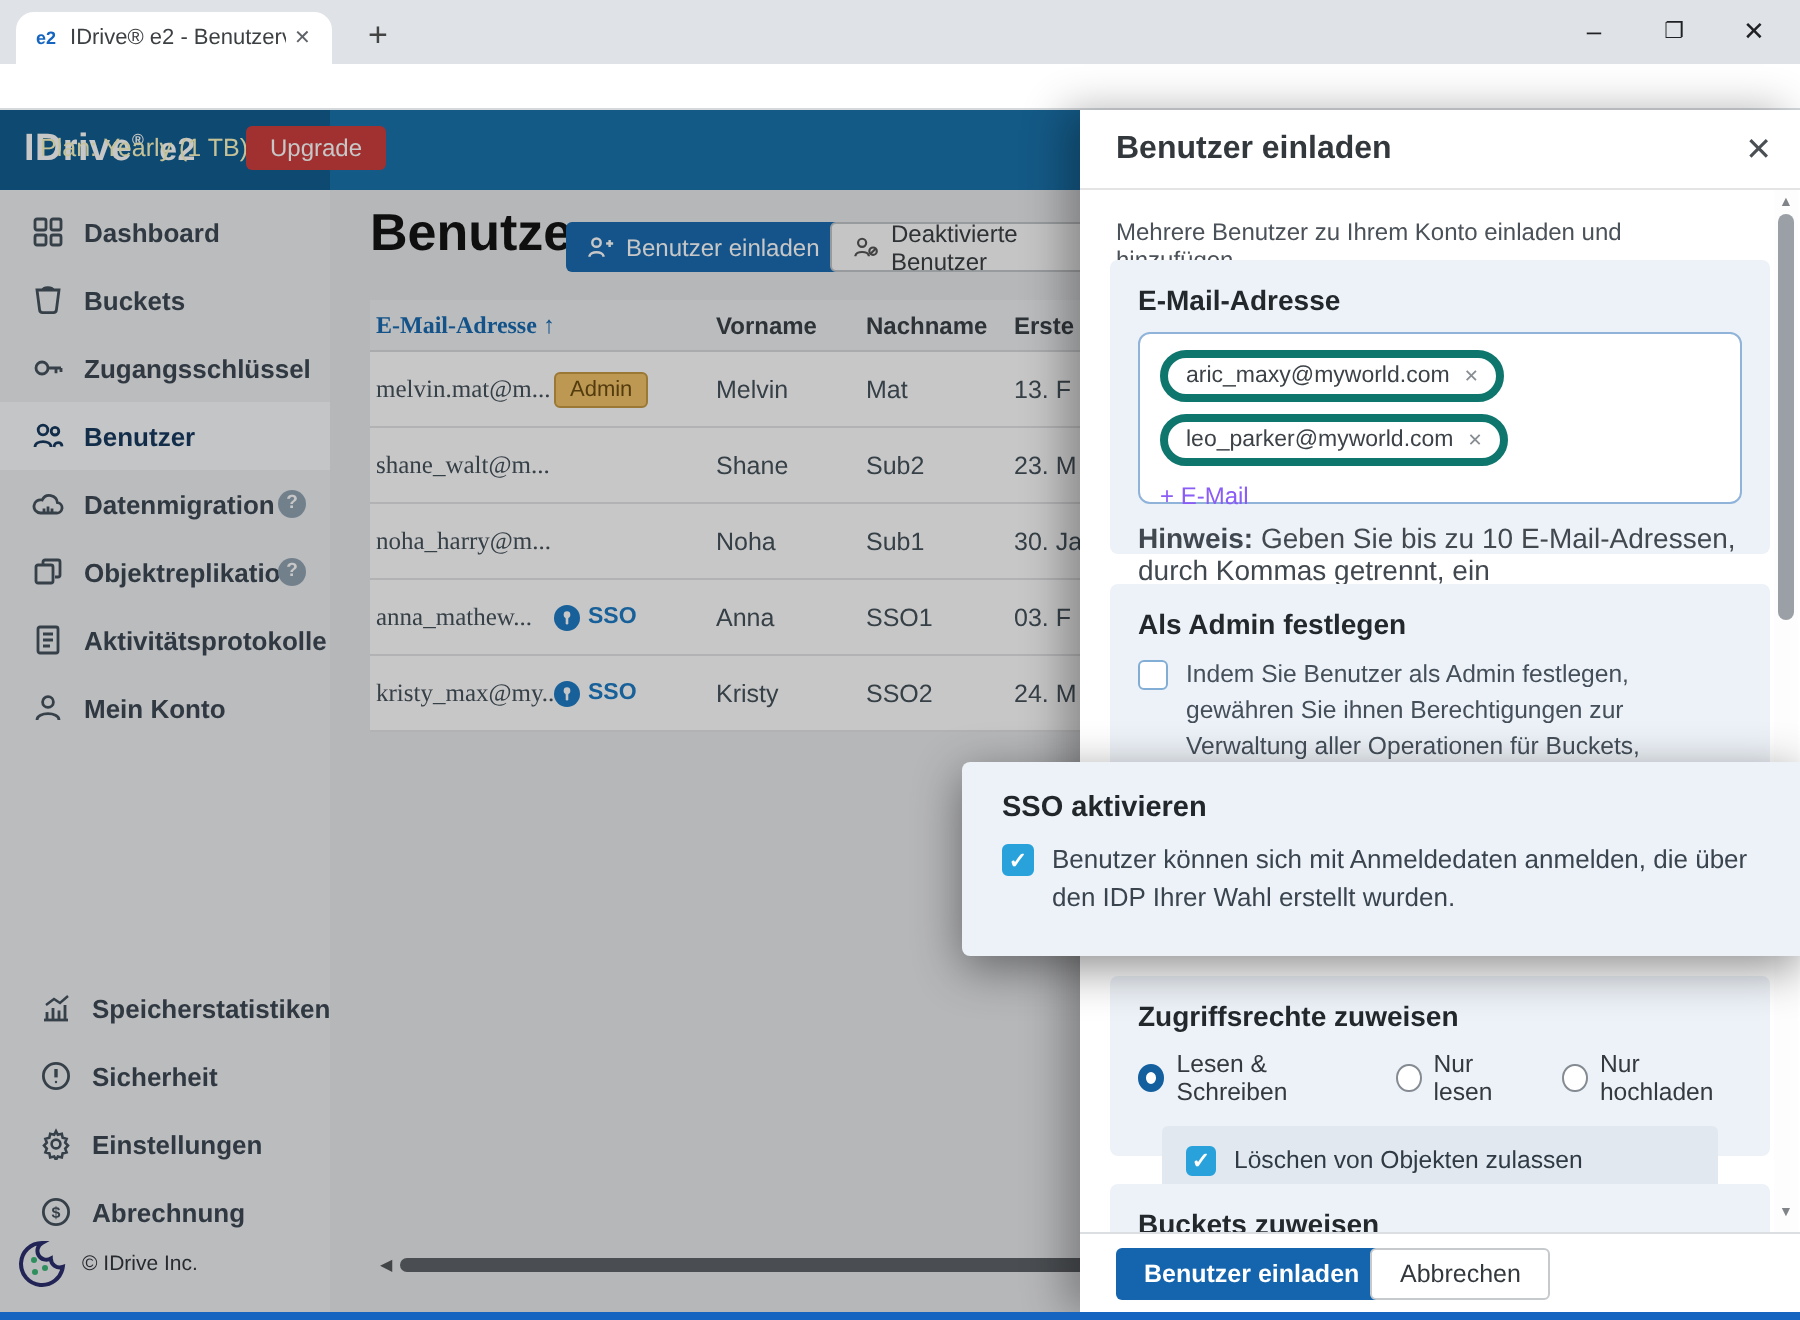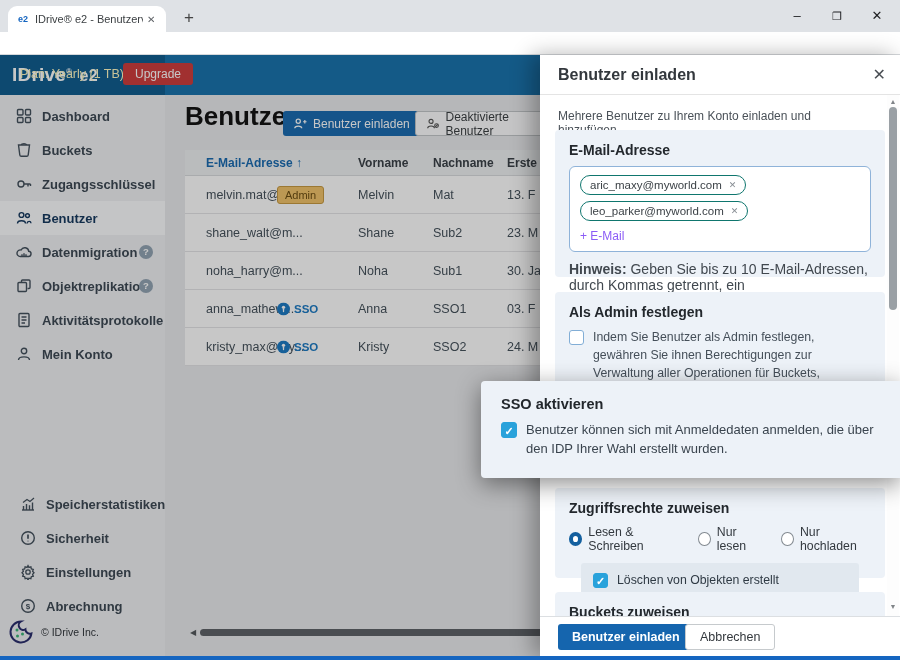--- a/index.html
+++ b/index.html
@@ -54,21 +54,21 @@
   
   #main { left:165px; top:95px; width:735px; height:561px; background:#e9ebed; }
   #page-title { position:absolute; left:20px; top:6px; font-size:26px; font-weight:bold; color:#141414; }
   .hbtn { position:absolute; top:16px; height:25px; display:flex; align-items:center; gap:6px; font-size:12px; border-radius:3px; padding:0 10px; }
   #invite-btn-main { left:118px; background:#1b6cb1; color:#fff; }
   #deact-btn { left:250px; background:#fdfdfe; border:1px solid #c3c7ca; color:#3c4043; width:152px; }
   #user-table { position:absolute; left:20px; top:55px; width:715px; }
   .t-head { height:26px; background:#eff1f3; border-bottom:1px solid #d9dbde; position:relative; font-size:12px; font-weight:bold; color:#3b4248; }
   .t-row { height:38px; background:#ffffff; border-bottom:1px solid #e4e5e7; position:relative; font-size:12.5px; color:#46525c; }
   .tc { position:absolute; top:50%; transform:translateY(-50%); white-space:nowrap; }
-  .c-email { left:21px; } .c-badge { left:92px; } .c-first { left:173px; } .c-last { left:248px; } .c-created { left:322px; }
+  .c-email { left:3px;font-family:Liberation Serif, serif; } .c-badge { left:92px; } .c-first { left:173px; } .c-last { left:248px; } .c-created { left:322px; }
   .th-email { color:#1a6bb0; }
   .admin-badge { background:#f1c36b; border:1px solid #c79a42; color:#6b4d12; font-size:11px; padding:2px 7px; border-radius:3px; }
   .sso-badge { display:flex; align-items:center; gap:4px; color:#1e7bc4; font-size:11.5px; font-weight:bold; }
   #hscroll { position:absolute; left:25px; top:532px; width:700px; height:10px; display:flex; align-items:center; }
   #hscroll .arrow { font-size:8px; color:#55595d; margin-right:4px; }
   #hscroll .thumb { width:676px; height:7px; background:#5f6368; border-radius:4px; }
 
   
   #dim { left:0; top:55px; width:540px; height:601px; background:rgba(0,0,0,0.22); z-index:50; }
 
@@ -76,21 +76,21 @@
   #panel { left:540px; top:55px; width:360px; height:601px; background:#fff; z-index:60; box-shadow:-8px 0 20px rgba(0,0,0,0.30); }
   #panel-header { position:absolute; left:0; top:0; width:360px; height:40px; border-bottom:1px solid #e4e4e4; display:flex; align-items:center; }
   #panel-title { font-size:16px; font-weight:bold; color:#33383d; margin-left:18px; }
   #panel-close { position:absolute; right:14px; top:10px; font-size:16px; color:#4a4f54; }
   #panel-body { position:absolute; left:0; top:40px; width:360px; height:521px; overflow:hidden; }
   #panel-intro { position:absolute; left:18px; top:14px; width:310px; font-size:12px; color:#4a5158; }
   .card { position:absolute; left:15px; width:330px; background:#edf2f8; border-radius:4px; padding:12px 14px; }
   .card h3 { font-size:14px; font-weight:bold; color:#23282d; }
   #card-email { top:35px; height:147px; }
   #emailbox { margin-top:8px; background:#fff; border:1px solid #8fb3d9; border-radius:6px; padding:8px 10px; height:86px; }
-  .chip { display:inline-flex; align-items:center; border:1px solid #0f766e; border-radius:13px; padding:3px 9px; font-size:11.5px; color:#3c4247; background:#fff; margin-bottom:6px; }
+  .chip { display:inline-flex; align-items:center; border:4px solid #0f766e; border-radius:13px; padding:3px 9px; font-size:11.5px; color:#3c4247; background:#fff; margin-bottom:6px; }
   .chip .x { font-size:9px; color:#878d93; margin-left:7px; }
   #email-plus { font-size:12px; color:#8b5cf6; margin-top:2px; }
   #email-hint { margin-top:9px; font-size:14px; color:#41484f; }
   #card-admin { top:197px; height:105px; }
   .cbrow { display:flex; gap:9px; margin-top:9px; }
   .cb { flex:0 0 auto; width:15px; height:15px; border:1px solid #82aed6; border-radius:3px; background:#fff; margin-top:1px; }
   .cb.checked { background:#29a2db; border-color:#29a2db; color:#fff; font-size:11px; font-weight:bold; text-align:center; line-height:15px; }
   .cbtext { font-size:12.3px; color:#454f59; line-height:1.45; }
   #card-access { top:393px; height:90px; }
   #radio-row { display:flex; gap:18px; margin-top:9px; align-items:center; }
@@ -419,21 +419,21 @@
               <span class="radio"></span>
               <span>Nur lesen</span>
             </span>
           <span class="radio-opt">
               <span class="radio"></span>
               <span>Nur hochladen</span>
             </span>
         </div>
         <div id="delete-box">
           <span class="cb checked">✓</span>
-          <span>Löschen von Objekten erstellt</span>
+          <span>Löschen von Objekten zulassen</span>
         </div>
       </div>
 
       <div id="card-buckets" class="card">
         <h3>Buckets zuweisen</h3>
       </div>
 
       <div id="vscroll">
         <div id="vs-up" class="sarrow">▲</div>
         <div id="vs-thumb"></div>

